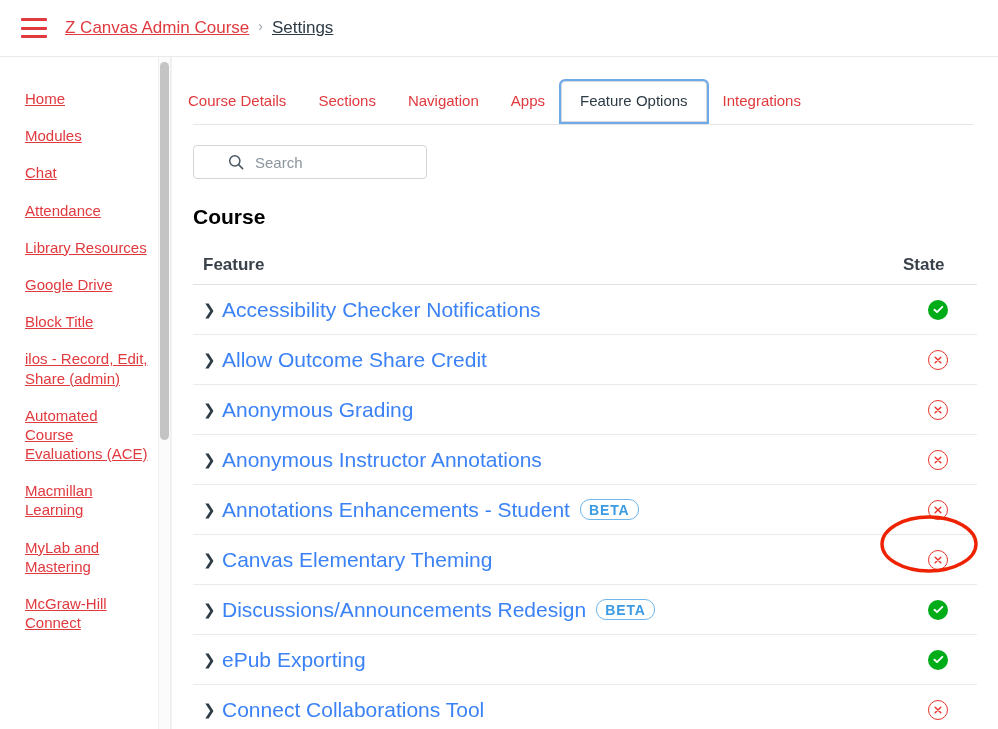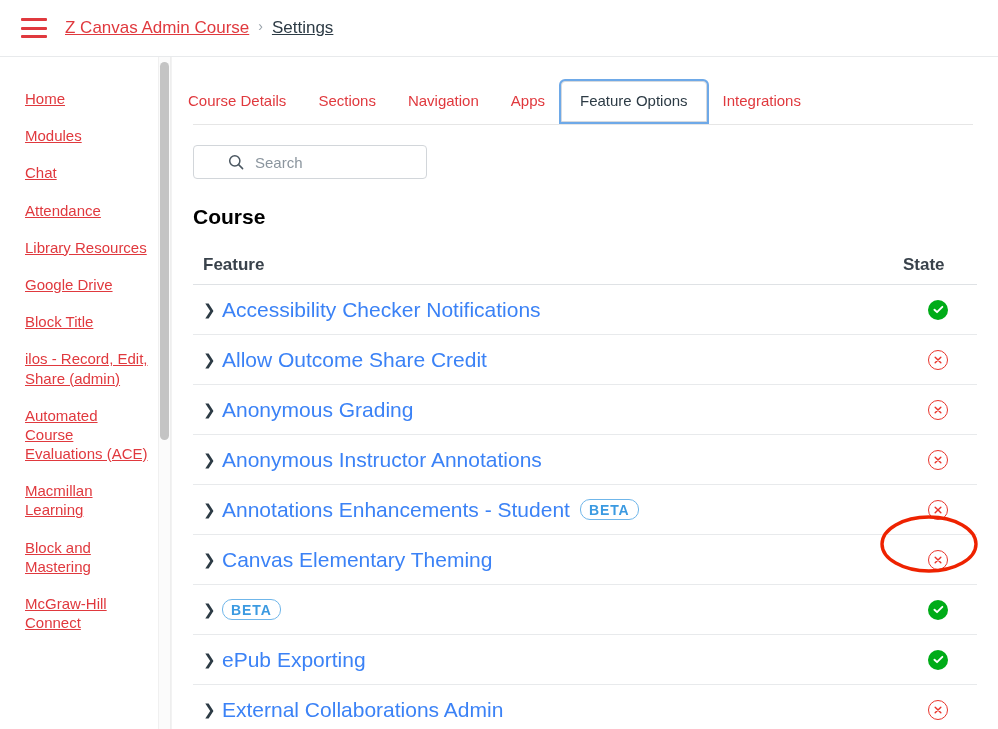--- a/index.html
+++ b/index.html
@@ -223,21 +223,21 @@
   <a class="nav-item">Home</a>
   <a class="nav-item">Modules</a>
   <a class="nav-item">Chat</a>
   <a class="nav-item">Attendance</a>
   <a class="nav-item">Library Resources</a>
   <a class="nav-item">Google Drive</a>
   <a class="nav-item">Block Title</a>
   <a class="nav-item">ilos - Record, Edit, Share (admin)</a>
   <a class="nav-item">Automated Course Evaluations (ACE)</a>
   <a class="nav-item">Macmillan Learning</a>
-  <a class="nav-item">Block and Mastering</a>
+  <a class="nav-item">MyLab and Mastering</a>
   <a class="nav-item">McGraw-Hill Connect</a>
 
 </div>
 <div id="sb-track"></div>
 <div id="sb-thumb"></div>
 <div id="content-divider"></div>
 
 <div id="main">
 
   <div id="tabs">
@@ -347,20 +347,21 @@
           <svg width="10" height="10" viewBox="0 0 12 12">
               <path d="M2.6 2.6 L9.4 9.4 M9.4 2.6 L2.6 9.4" stroke="#e9342b" stroke-width="1.7" stroke-linecap="round"></path>
             </svg>
         </div>
       </div>
     </div>
 
     <div class="row">
       <div class="cell-feature">
         <span class="chev">❯</span>
+        <span class="fname">Discussions/Announcements Redesign</span>
         <span class="beta">BETA</span>
       </div>
       <div class="cell-state">
         <div class="st-on">
           <svg width="11" height="11" viewBox="0 0 12 12">
               <path d="M1.6 6.2 L4.4 8.9 L10.2 3.1" fill="none" stroke="#fff" stroke-width="2.1" stroke-linecap="round" stroke-linejoin="round"></path>
             </svg>
         </div>
       </div>
     </div>
@@ -375,21 +376,21 @@
           <svg width="11" height="11" viewBox="0 0 12 12">
               <path d="M1.6 6.2 L4.4 8.9 L10.2 3.1" fill="none" stroke="#fff" stroke-width="2.1" stroke-linecap="round" stroke-linejoin="round"></path>
             </svg>
         </div>
       </div>
     </div>
 
     <div class="row">
       <div class="cell-feature">
         <span class="chev">❯</span>
-        <span class="fname">External Collaborations Admin</span>
+        <span class="fname">Connect Collaborations Tool</span>
       </div>
       <div class="cell-state">
         <div class="st-off">
           <svg width="10" height="10" viewBox="0 0 12 12">
               <path d="M2.6 2.6 L9.4 9.4 M9.4 2.6 L2.6 9.4" stroke="#e9342b" stroke-width="1.7" stroke-linecap="round"></path>
             </svg>
         </div>
       </div>
     </div>
 

